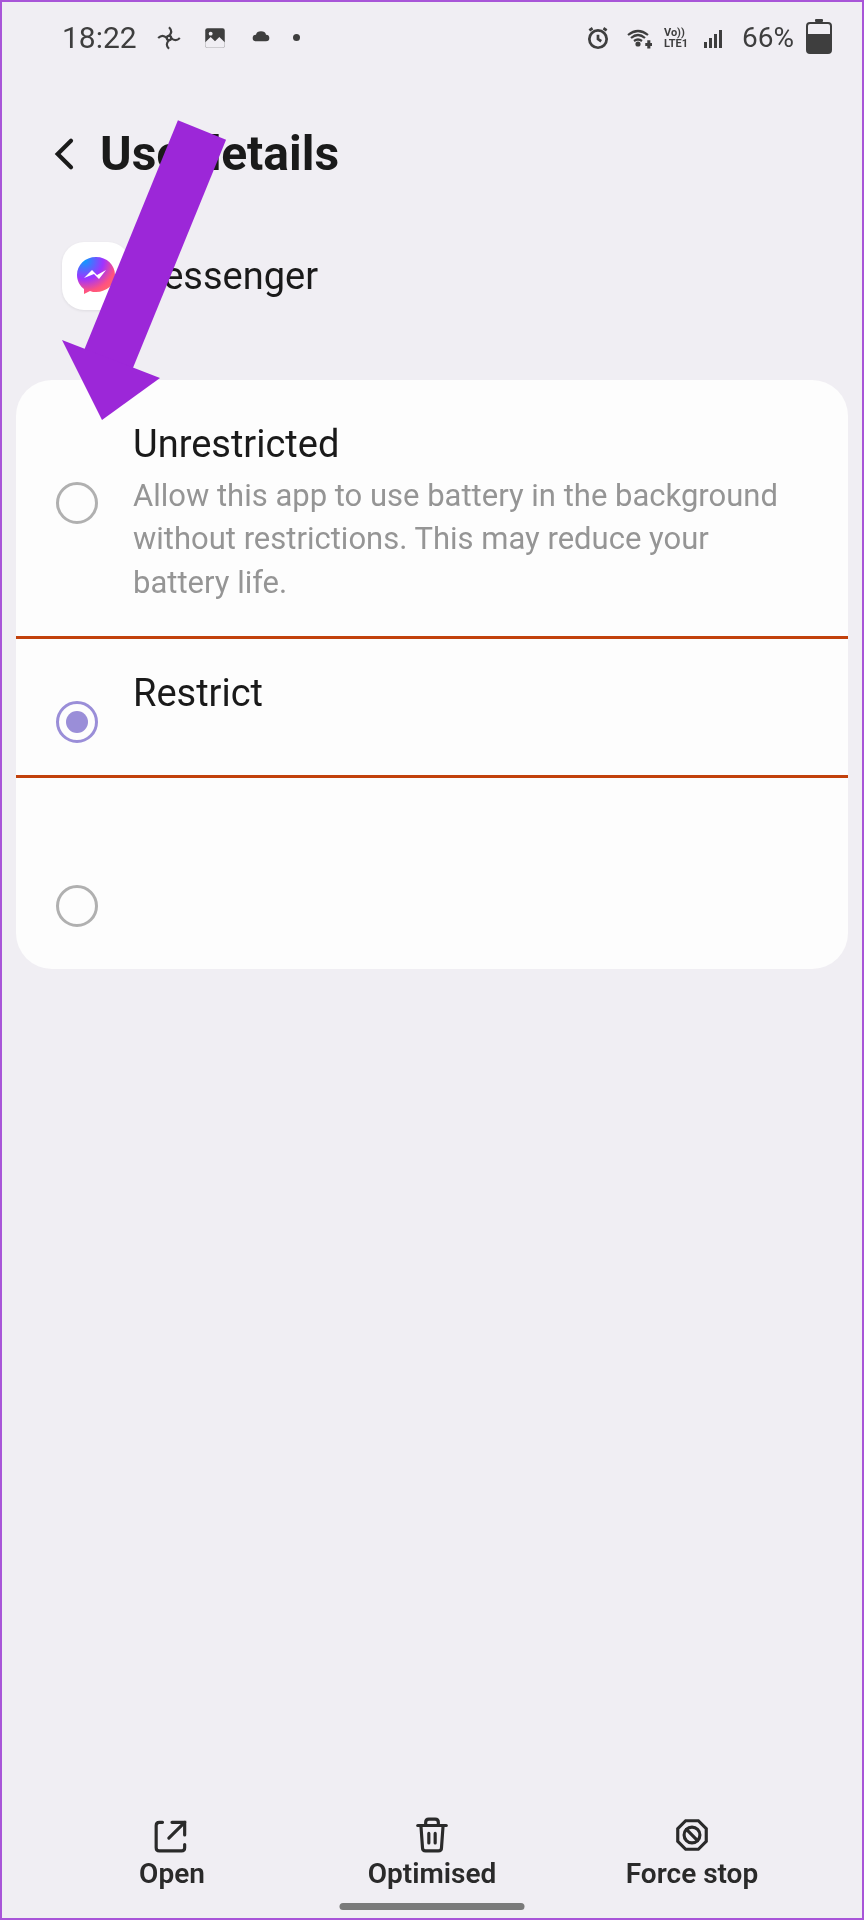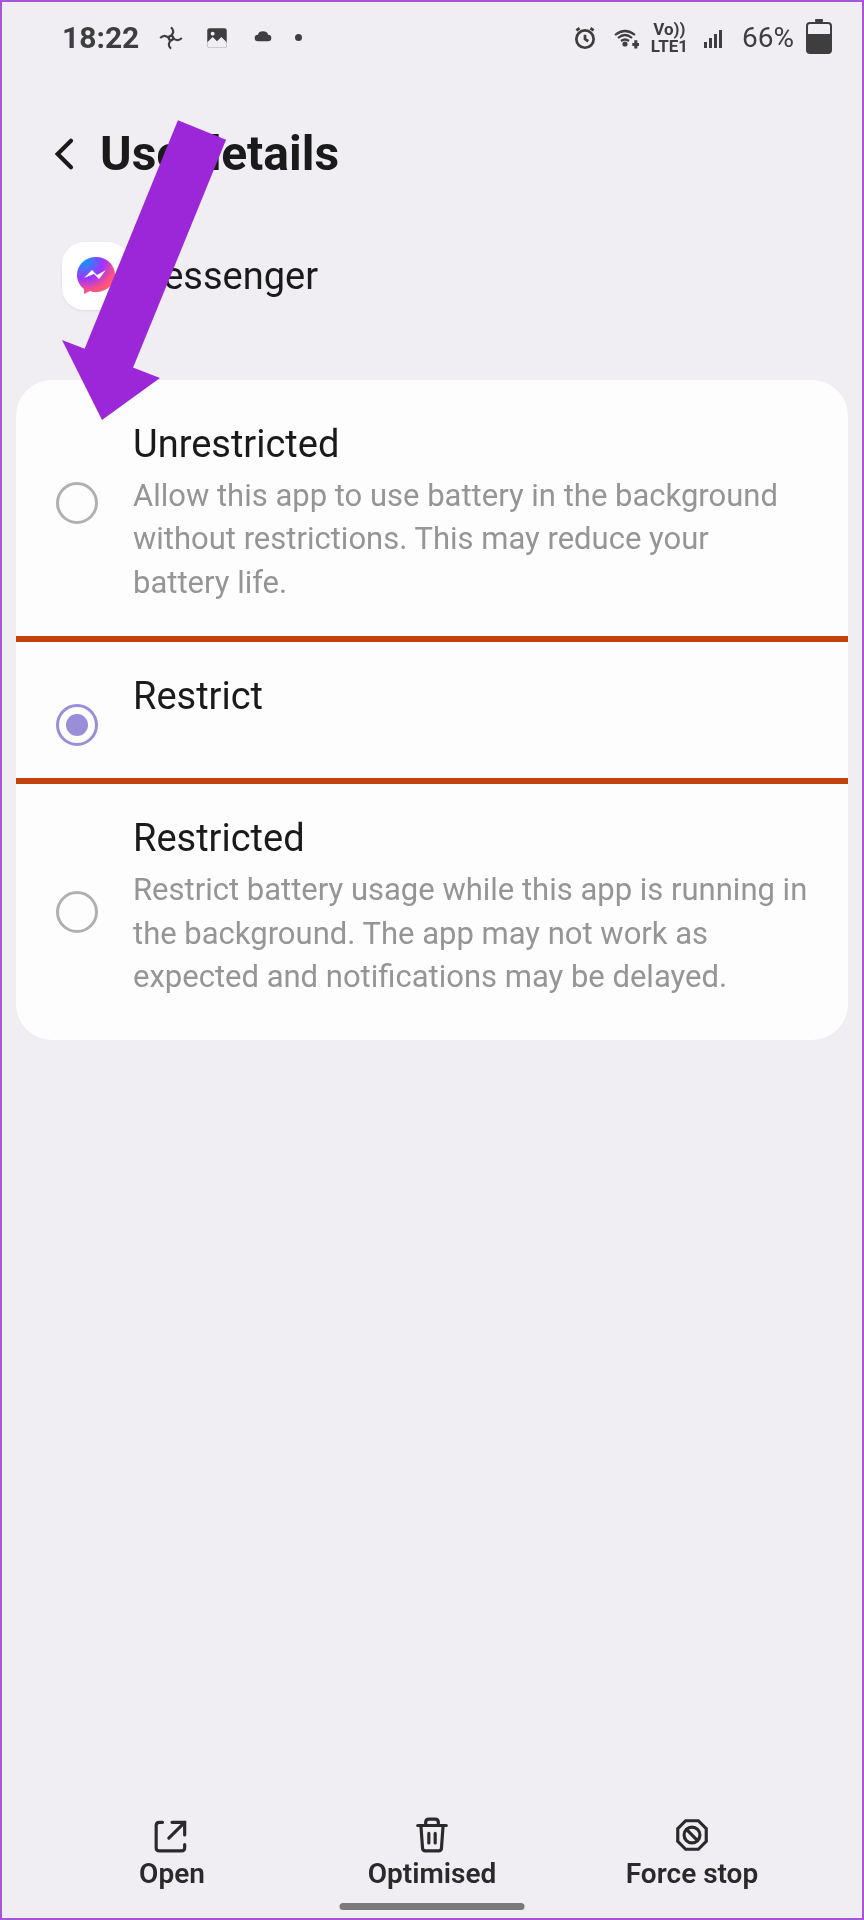--- a/index.html
+++ b/index.html
@@ -31,21 +31,21 @@
       display: flex;
       align-items: center;
       gap: 18px;
     }
     .status-right {
       display: flex;
       align-items: center;
       gap: 12px;
     }
     .status-time {
-      font-weight: 700;
+      font-weight: 400;
       font-size: 30px;
       margin-right: 0;
     }
     .status-icon {
       width: 28px;
       height: 28px;
       display: inline-flex;
       align-items: center;
       justify-content: center;
     }
@@ -66,24 +66,24 @@
       content: '';
       position: absolute;
       top: -5px;
       left: 7px;
       width: 8px;
       height: 3px;
       background: #3e3e3e;
       border-radius: 1px;
     }
     .lte-text {
-      font-size: 17px;
+      font-size: 11px;
       font-weight: 700;
       line-height: 1;
-      text-align: center;
+      text-align: left;
     }
     .dot {
       width: 7px;
       height: 7px;
       background: #3e3e3e;
       border-radius: 50%;
     }
     
     
     .header {
@@ -131,21 +131,21 @@
     .options-card {
       background: #fdfdfd;
       margin: 20px 14px 0 14px;
       border-radius: 36px;
       padding: 10px 0;
     }
     .option-row {
       display: flex;
       align-items: flex-start;
       padding: 32px 40px 32px 40px;
-      border-bottom: 6px solid #c2410c;
+      border-bottom: 3px solid #c2410c;
     }
     .option-row:last-child {
       border-bottom: none;
     }
     .radio {
       width: 42px;
       height: 42px;
       border: 3px solid #b0b0b0;
       border-radius: 50%;
       flex-shrink: 0;
@@ -330,24 +330,20 @@
     </div>
   </div>
   <div class="option-row">
     <div class="radio selected"></div>
     <div class="option-text">
       <div class="option-title">Restrict</div>
     </div>
   </div>
   <div class="option-row">
     <div class="radio m-top-xl"></div>
-    <div class="option-text">
-      <div class="option-title">Restricted</div>
-      <div class="option-desc">Restrict battery usage while this app is running in the background. The app may not work as expected and notifications may be delayed.</div>
-    </div>
   </div>
 </div>
 
 <div class="bottom-bar">
   <div class="bottom-action">
     <div class="bottom-action-icon">
       <svg viewBox="0 0 24 24" width="38" height="38" fill="none" stroke="#2a2a2a" stroke-width="2" stroke-linecap="round">
         <path d="M6 4 H4 Q2 4 2 6 V20 Q2 22 4 22 H18 Q20 22 20 20 V18"></path>
         <path d="M12 4 H20 V12"></path>
         <path d="M20 4 L10 14"></path>

